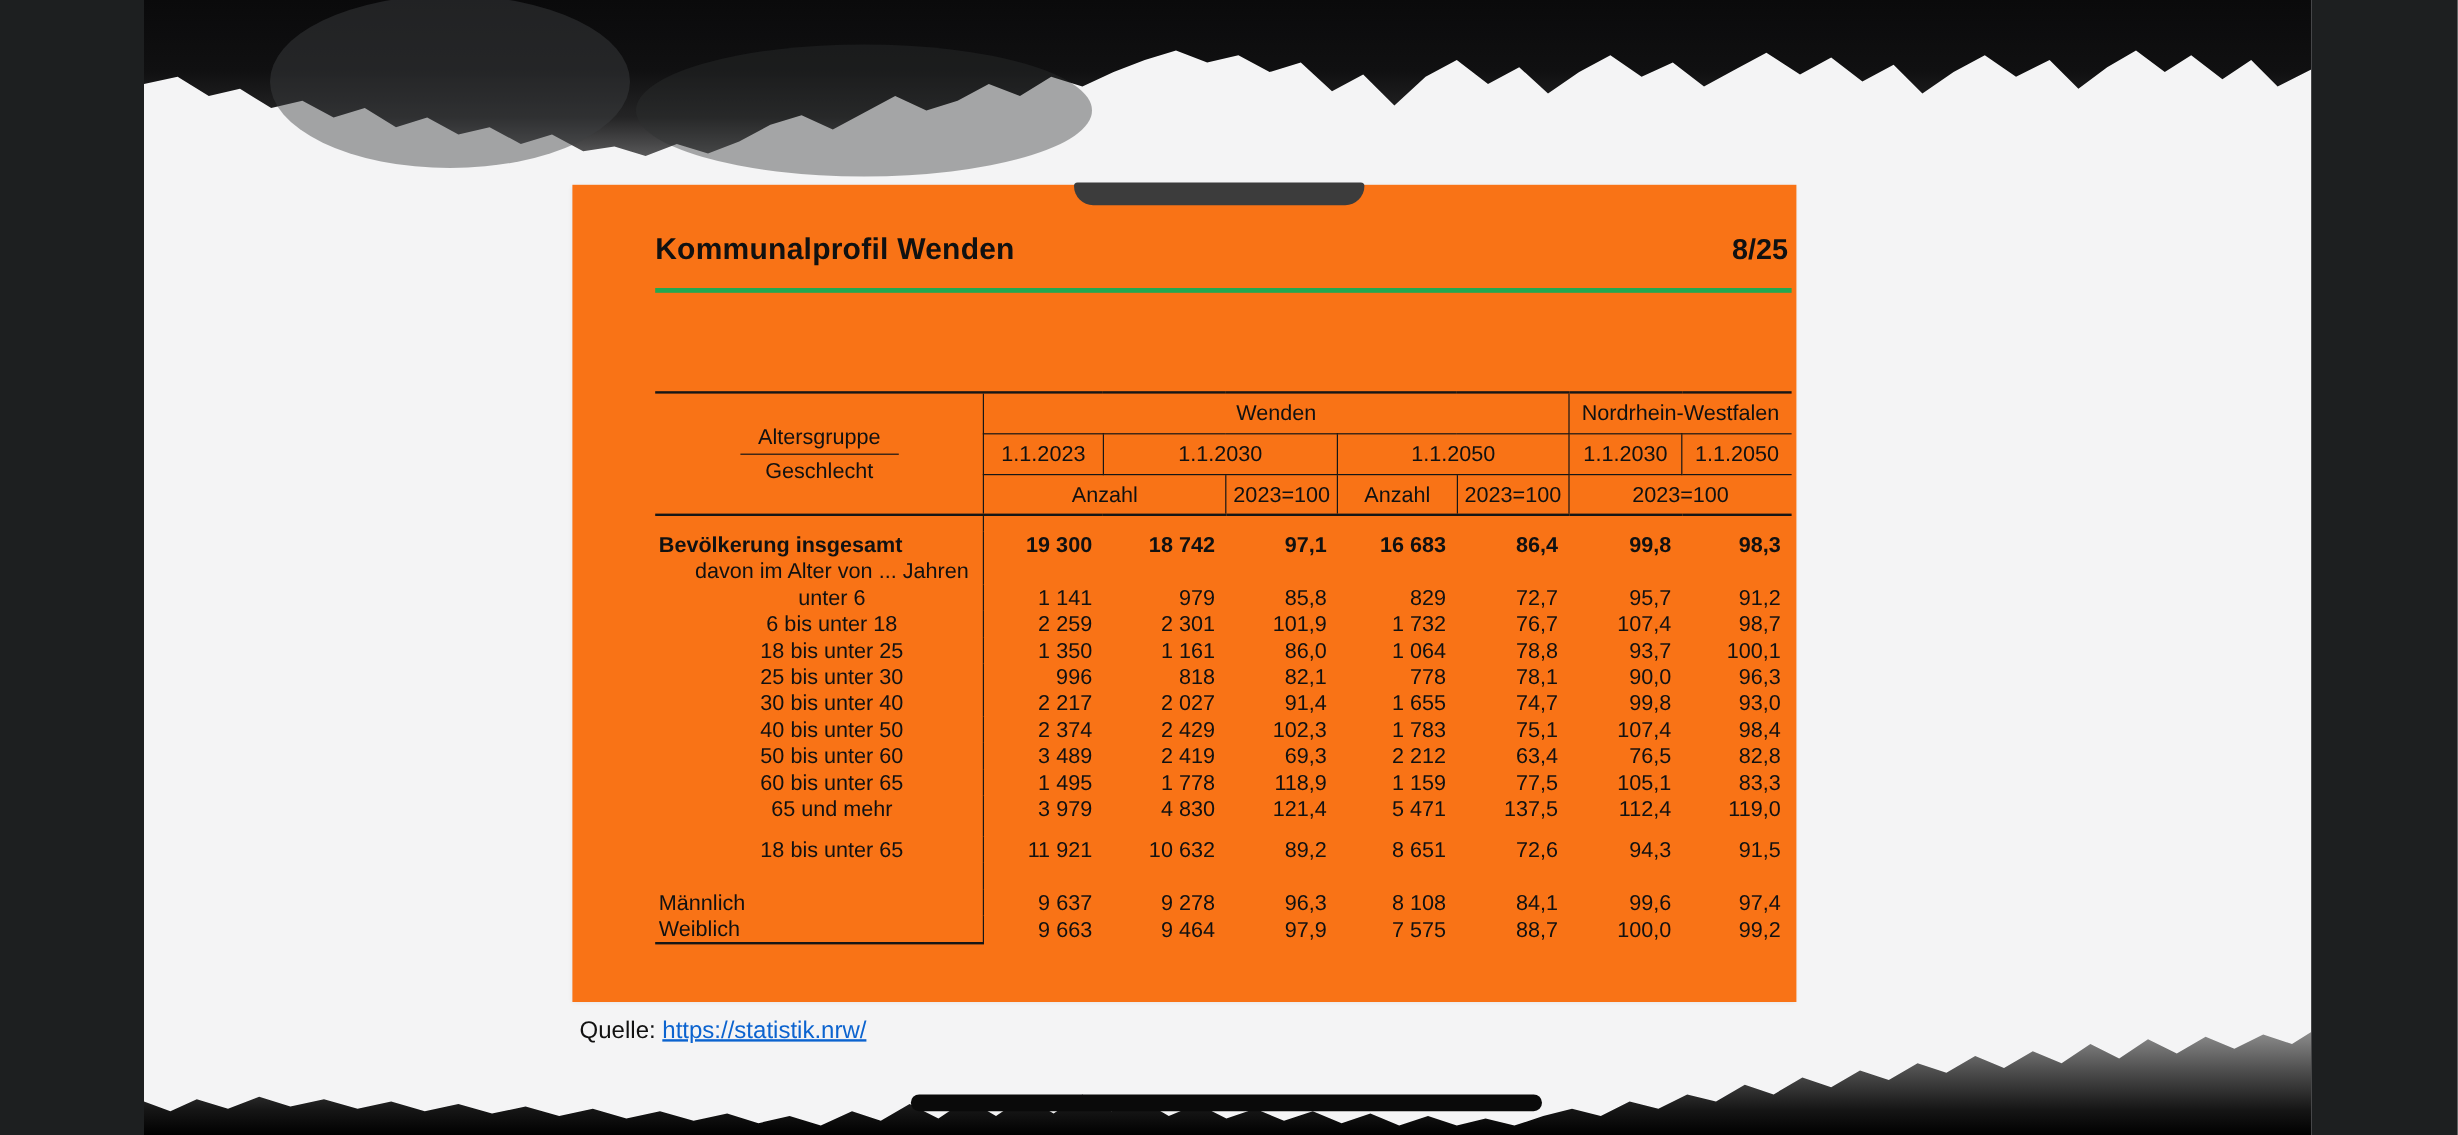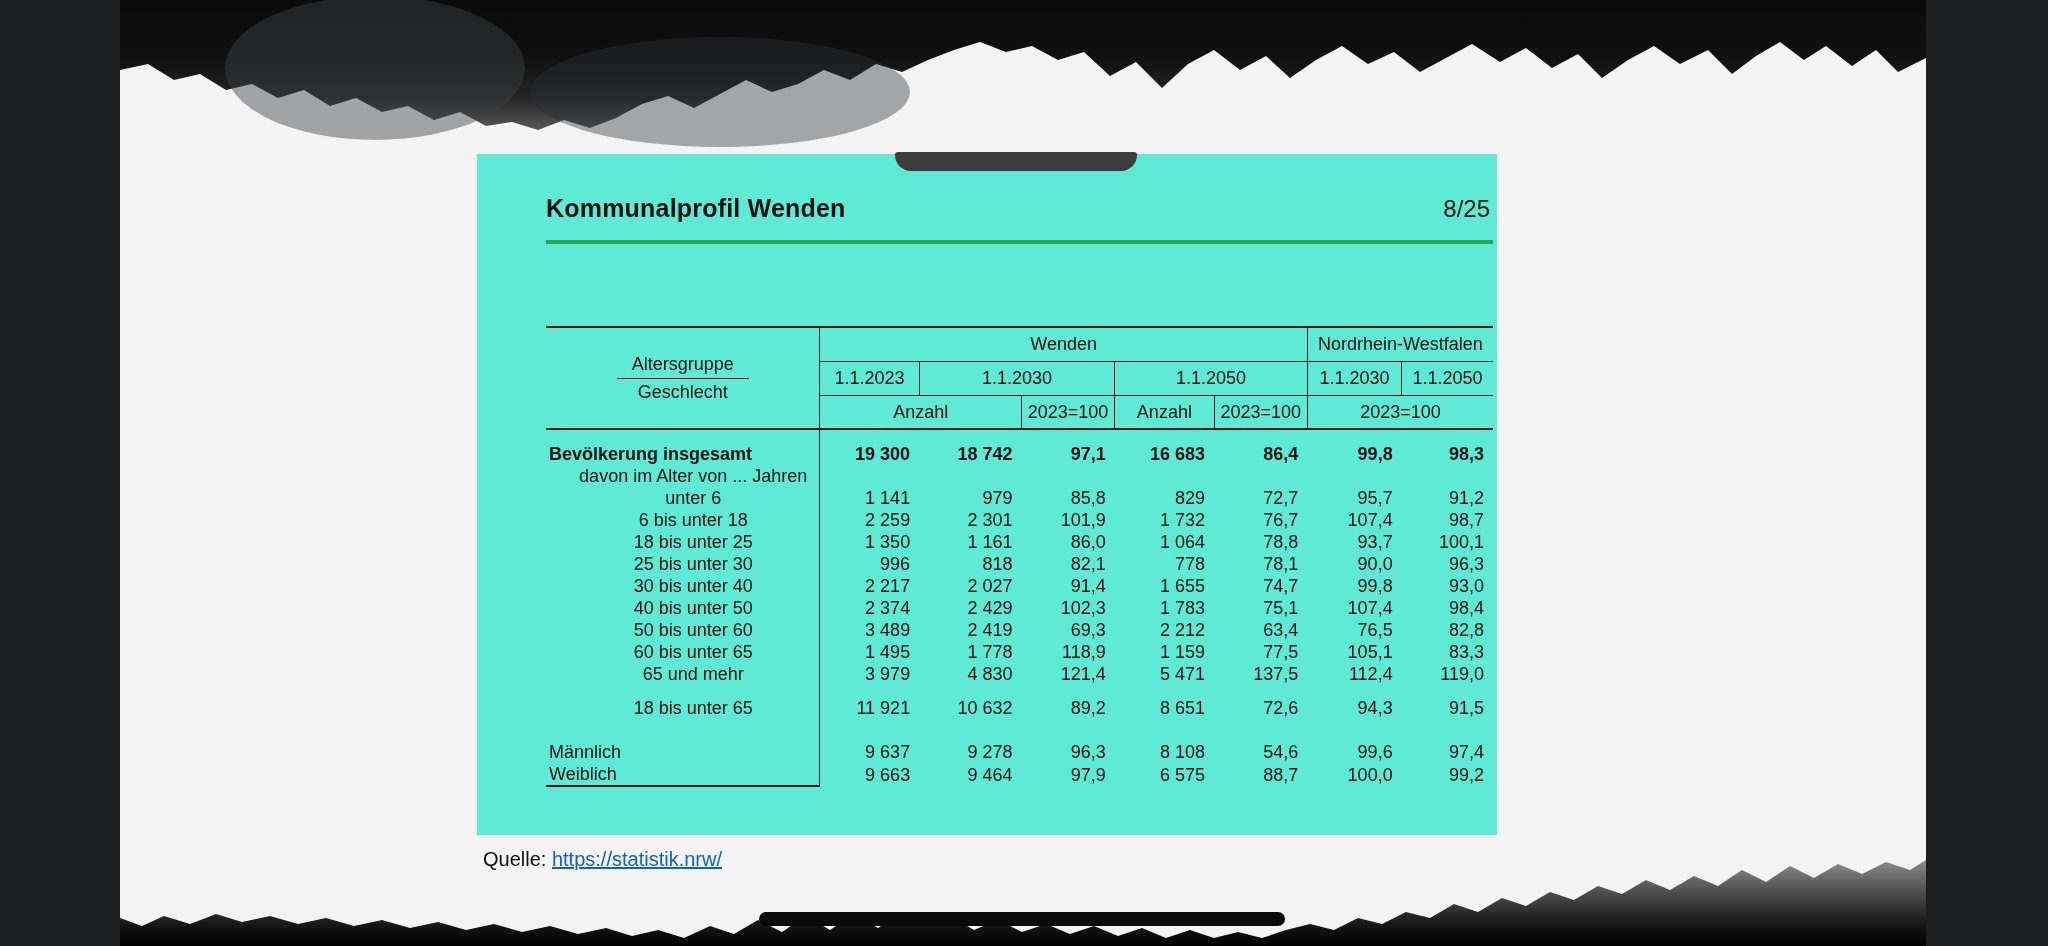--- a/index.html
+++ b/index.html
@@ -6,24 +6,24 @@
   .stage{
     position:relative;width:2048px;height:946px;overflow:hidden;
     background:#f4f4f5;font-family:"Liberation Sans","DejaVu Sans",sans-serif;
     color:#111;
   }
   .side-panel{position:absolute;top:0;height:946px;background:#1d1f20;z-index:6;}
   .side-panel.left{left:0;width:120px;}
   .side-panel.right{right:0;width:122px;}
 
   
-  .doc{position:absolute;left:477px;top:154px;width:1020px;height:681px;background:#5eead4;
+  .doc{position:absolute;left:477px;top:154px;width:1020px;height:681px;background:#f97316;
        box-shadow:0 1px 4px rgba(0,0,0,0.07);overflow:hidden;z-index:2;}
   .doc-title{position:absolute;left:69px;top:40px;font-size:25px;font-weight:bold;letter-spacing:0.2px;}
-  .doc-pagenum{position:absolute;right:7px;top:41px;font-size:24px;font-weight:normal;}
+  .doc-pagenum{position:absolute;right:7px;top:41px;font-size:24px;font-weight:bold;}
   .green-rule{position:absolute;left:69px;top:86px;width:947px;height:4px;background:#22a852;}
   .doc-caption{position:absolute;left:69px;top:122px;font-size:18px;font-weight:bold;}
 
   
   .tbl-wrap{position:absolute;left:69px;top:172px;}
   table{border-collapse:collapse;table-layout:fixed;width:947px;font-size:18px;}
   th,td{font-weight:normal;padding:0;white-space:nowrap;vertical-align:middle;}
   th{font-size:18px;}
   .bt{border-top:2.5px solid #161616;}
   .bb{border-bottom:1.5px solid #161616;}
@@ -248,30 +248,30 @@
           <tr class="blank">
               <td class="lbl"></td>
               <td colspan="7"></td>
             </tr>
           <tr>
             <td class="lbl">Männlich</td>
             <td class="num">9 637</td>
             <td class="num">9 278</td>
             <td class="num">96,3</td>
             <td class="num">8 108</td>
-            <td class="num">54,6</td>
+            <td class="num">84,1</td>
             <td class="num">99,6</td>
             <td class="num">97,4</td>
           </tr>
           <tr>
             <td class="lbl end">Weiblich</td>
             <td class="num">9 663</td>
             <td class="num">9 464</td>
             <td class="num">97,9</td>
-            <td class="num">6 575</td>
+            <td class="num">7 575</td>
             <td class="num">88,7</td>
             <td class="num">100,0</td>
             <td class="num">99,2</td>
           </tr>
         </tbody>
       </table>
     </div>
 
   </div>
 

